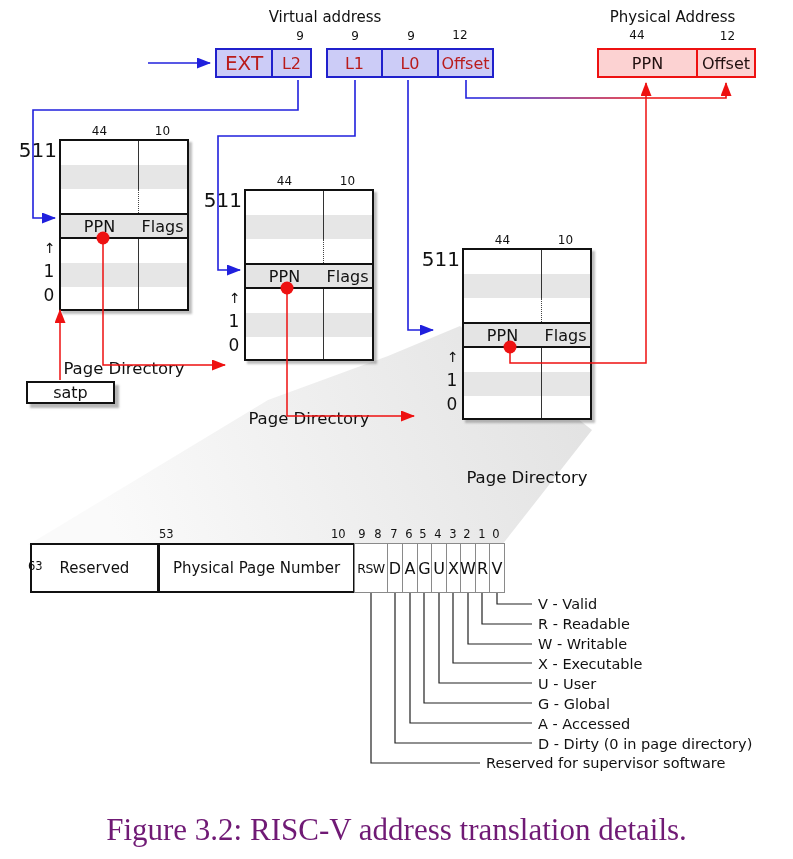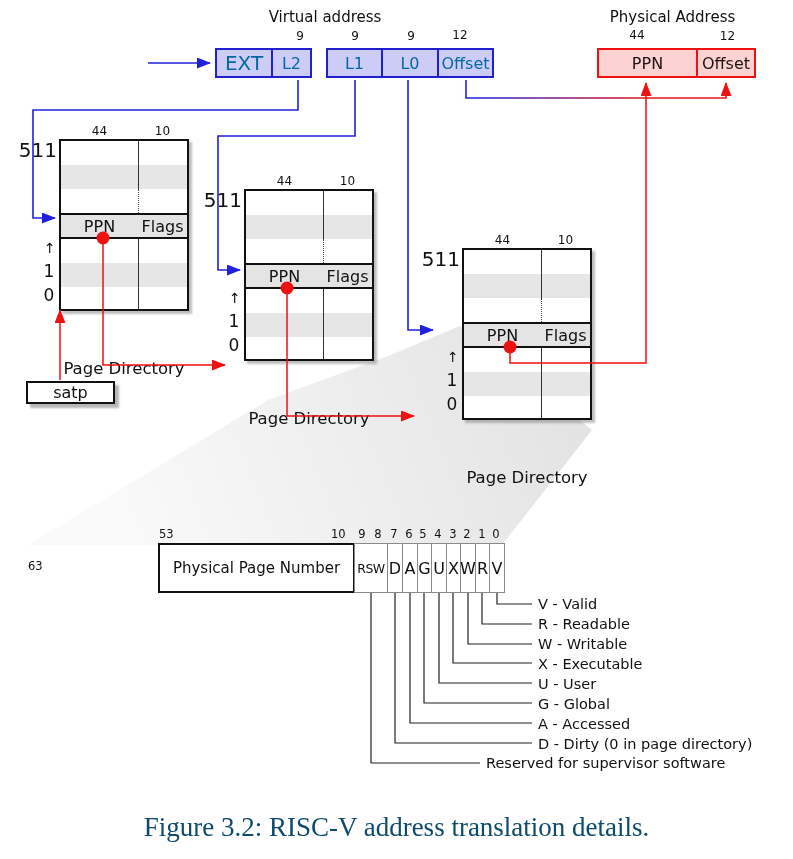--- a/index.html
+++ b/index.html
@@ -13,21 +13,21 @@
   #wedge-svg{z-index:0;}
   .layer{z-index:1;}
   #lines-svg{z-index:3;}
 
   
   .section-title{font-size:15px;white-space:nowrap;}
   .vbox{
     position:absolute;top:48px;height:30px;box-sizing:border-box;
     border:2px solid #2020cc;background:#ccccf7;
     display:flex;align-items:center;justify-content:center;
-    font-size:16px;color:#0369a1;
+    font-size:16px;color:#b91c1c;
   }
   .vbox.ext{font-size:20px;}
   .pbox{
     position:absolute;top:48px;height:30px;box-sizing:border-box;
     border:2px solid #ee1111;background:#fcd2d2;
     display:flex;align-items:center;justify-content:center;
     font-size:16px;color:#201010;
   }
   .bitnum{position:absolute;font-size:12px;white-space:nowrap;}
 
@@ -77,21 +77,21 @@
   }
   .pte.big{border:2px solid #111;}
   .pte.small{border:1px solid #8a8a8a;font-size:16px;}
   .pte.rsw{font-size:12.5px;letter-spacing:-0.5px;}
   .ptenum{position:absolute;top:527px;font-size:11.5px;}
   .legend-item{position:absolute;left:538px;font-size:14.5px;white-space:nowrap;}
   .legend-last{position:absolute;left:486px;font-size:14.5px;white-space:nowrap;}
 
   .figcaption{
     position:absolute;left:0;right:0;top:812px;text-align:center;
-    font-family:"Liberation Serif","DejaVu Serif",serif;font-size:27px;color:#0c4a6e;
+    font-family:"Liberation Serif","DejaVu Serif",serif;font-size:31px;color:#701a75;
   }
 </style>
 </head>
 <body>
 
 <div class="canvas">
 
   <svg id="wedge-svg" class="overlay" width="793" height="859">
     <defs>
       <linearGradient id="wedgeGrad" gradientUnits="userSpaceOnUse" x1="560" y1="370" x2="120" y2="545">
@@ -184,20 +184,21 @@
     <div class="row stripe"></div>
     <div class="row last"></div>
     <div class="dvd d1"></div>
     <div class="dvd-dot"></div>
     <div class="dvd d3"></div>
     <div class="dir-caption">Page Directory</div>
   </div>
 
   <div class="satp layer">satp</div>
 
+  <div class="pte big layer" style="left:30px;width:129px;">Reserved</div>
   <div class="pte big layer" style="left:158px;width:197px;">Physical Page Number</div>
   <div class="pte small rsw layer" style="left:354px;width:34px;">RSW</div>
   <div class="pte small layer" style="left:387px;width:16px;">D</div>
   <div class="pte small layer" style="left:402px;width:16px;">A</div>
   <div class="pte small layer" style="left:417px;width:15px;">G</div>
   <div class="pte small layer" style="left:431px;width:16px;">U</div>
   <div class="pte small layer" style="left:446px;width:15px;">X</div>
   <div class="pte small layer" style="left:460px;width:16px;">W</div>
   <div class="pte small layer" style="left:475px;width:15px;">R</div>
   <div class="pte small layer" style="left:489px;width:16px;">V</div>

